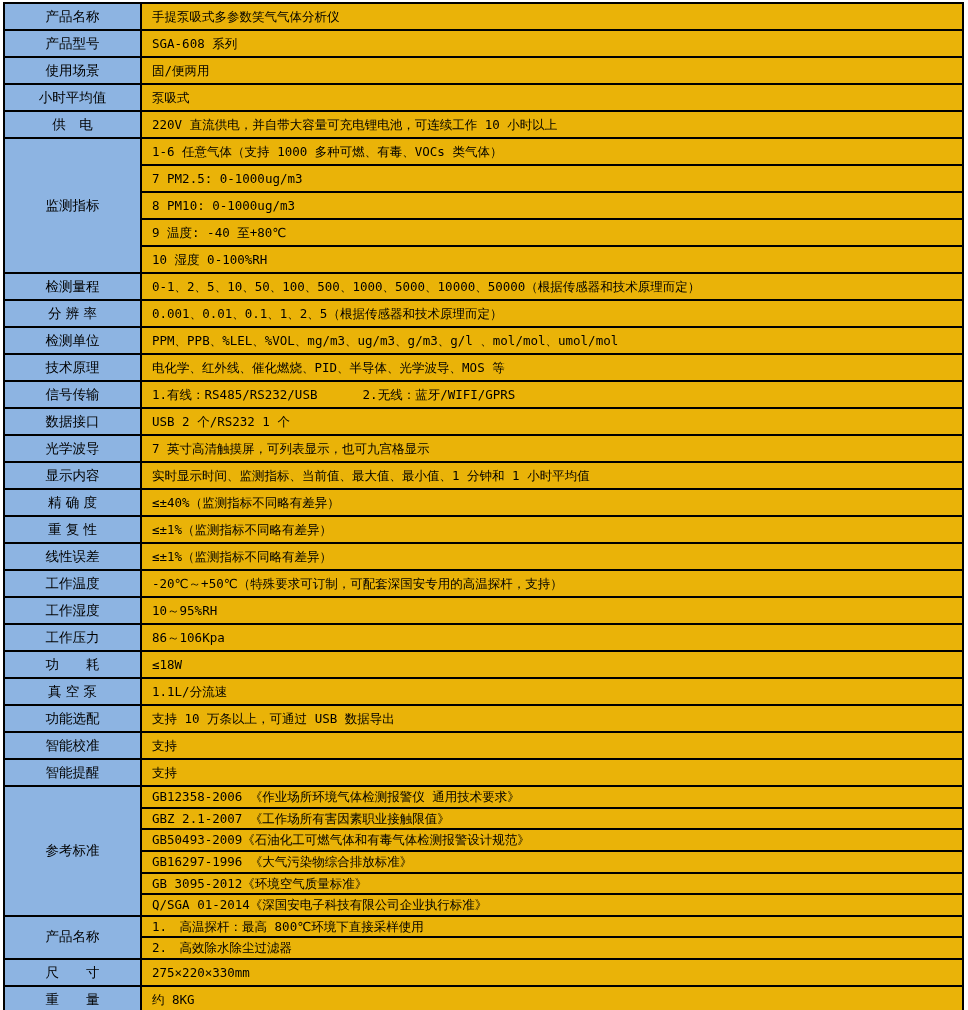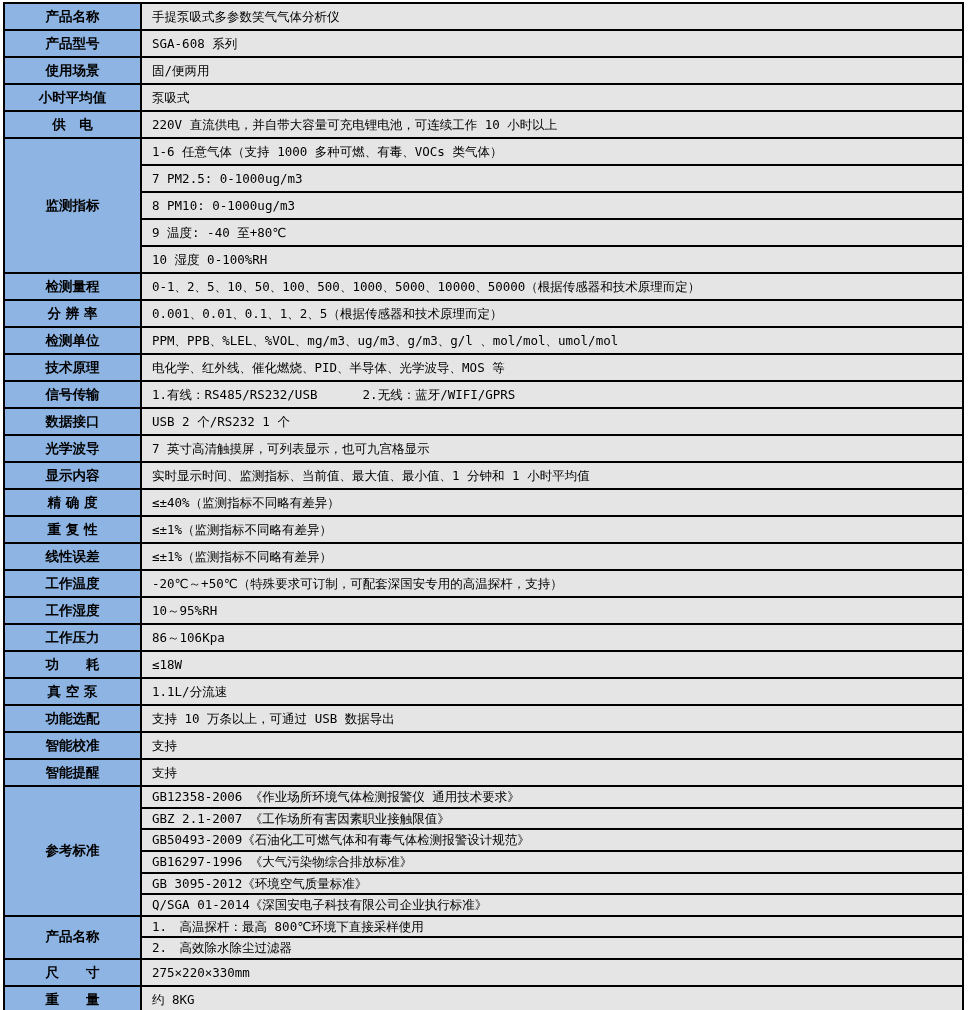--- a/index.html
+++ b/index.html
@@ -28,27 +28,27 @@
   }
   td {
     border: 2px solid #000000;
     color: #000000;
     overflow: hidden;
     vertical-align: middle;
   }
   td.label {
     background: #8DB4E2;
     text-align: center;
-    font-weight: bold;
+    font-weight: normal;
     font-size: 13.5px;
     font-family: "DejaVu Sans", sans-serif;
     white-space: pre;
   }
   td.value {
-    background: #e5e5e5;
+    background: #eab308;
     padding: 2px 8px 2px 10px;
     font-size: 12.5px;
     line-height: 1.25;
     white-space: pre-wrap;
     font-family: "DejaVu Sans Mono", "DejaVu Sans", sans-serif;
   }
   col.c-label { width: 137px; }
   tr.h-std { height: 27px; }
   tr.h-ref { height: 21px; }
   tr.h-opt { height: 20px; }

